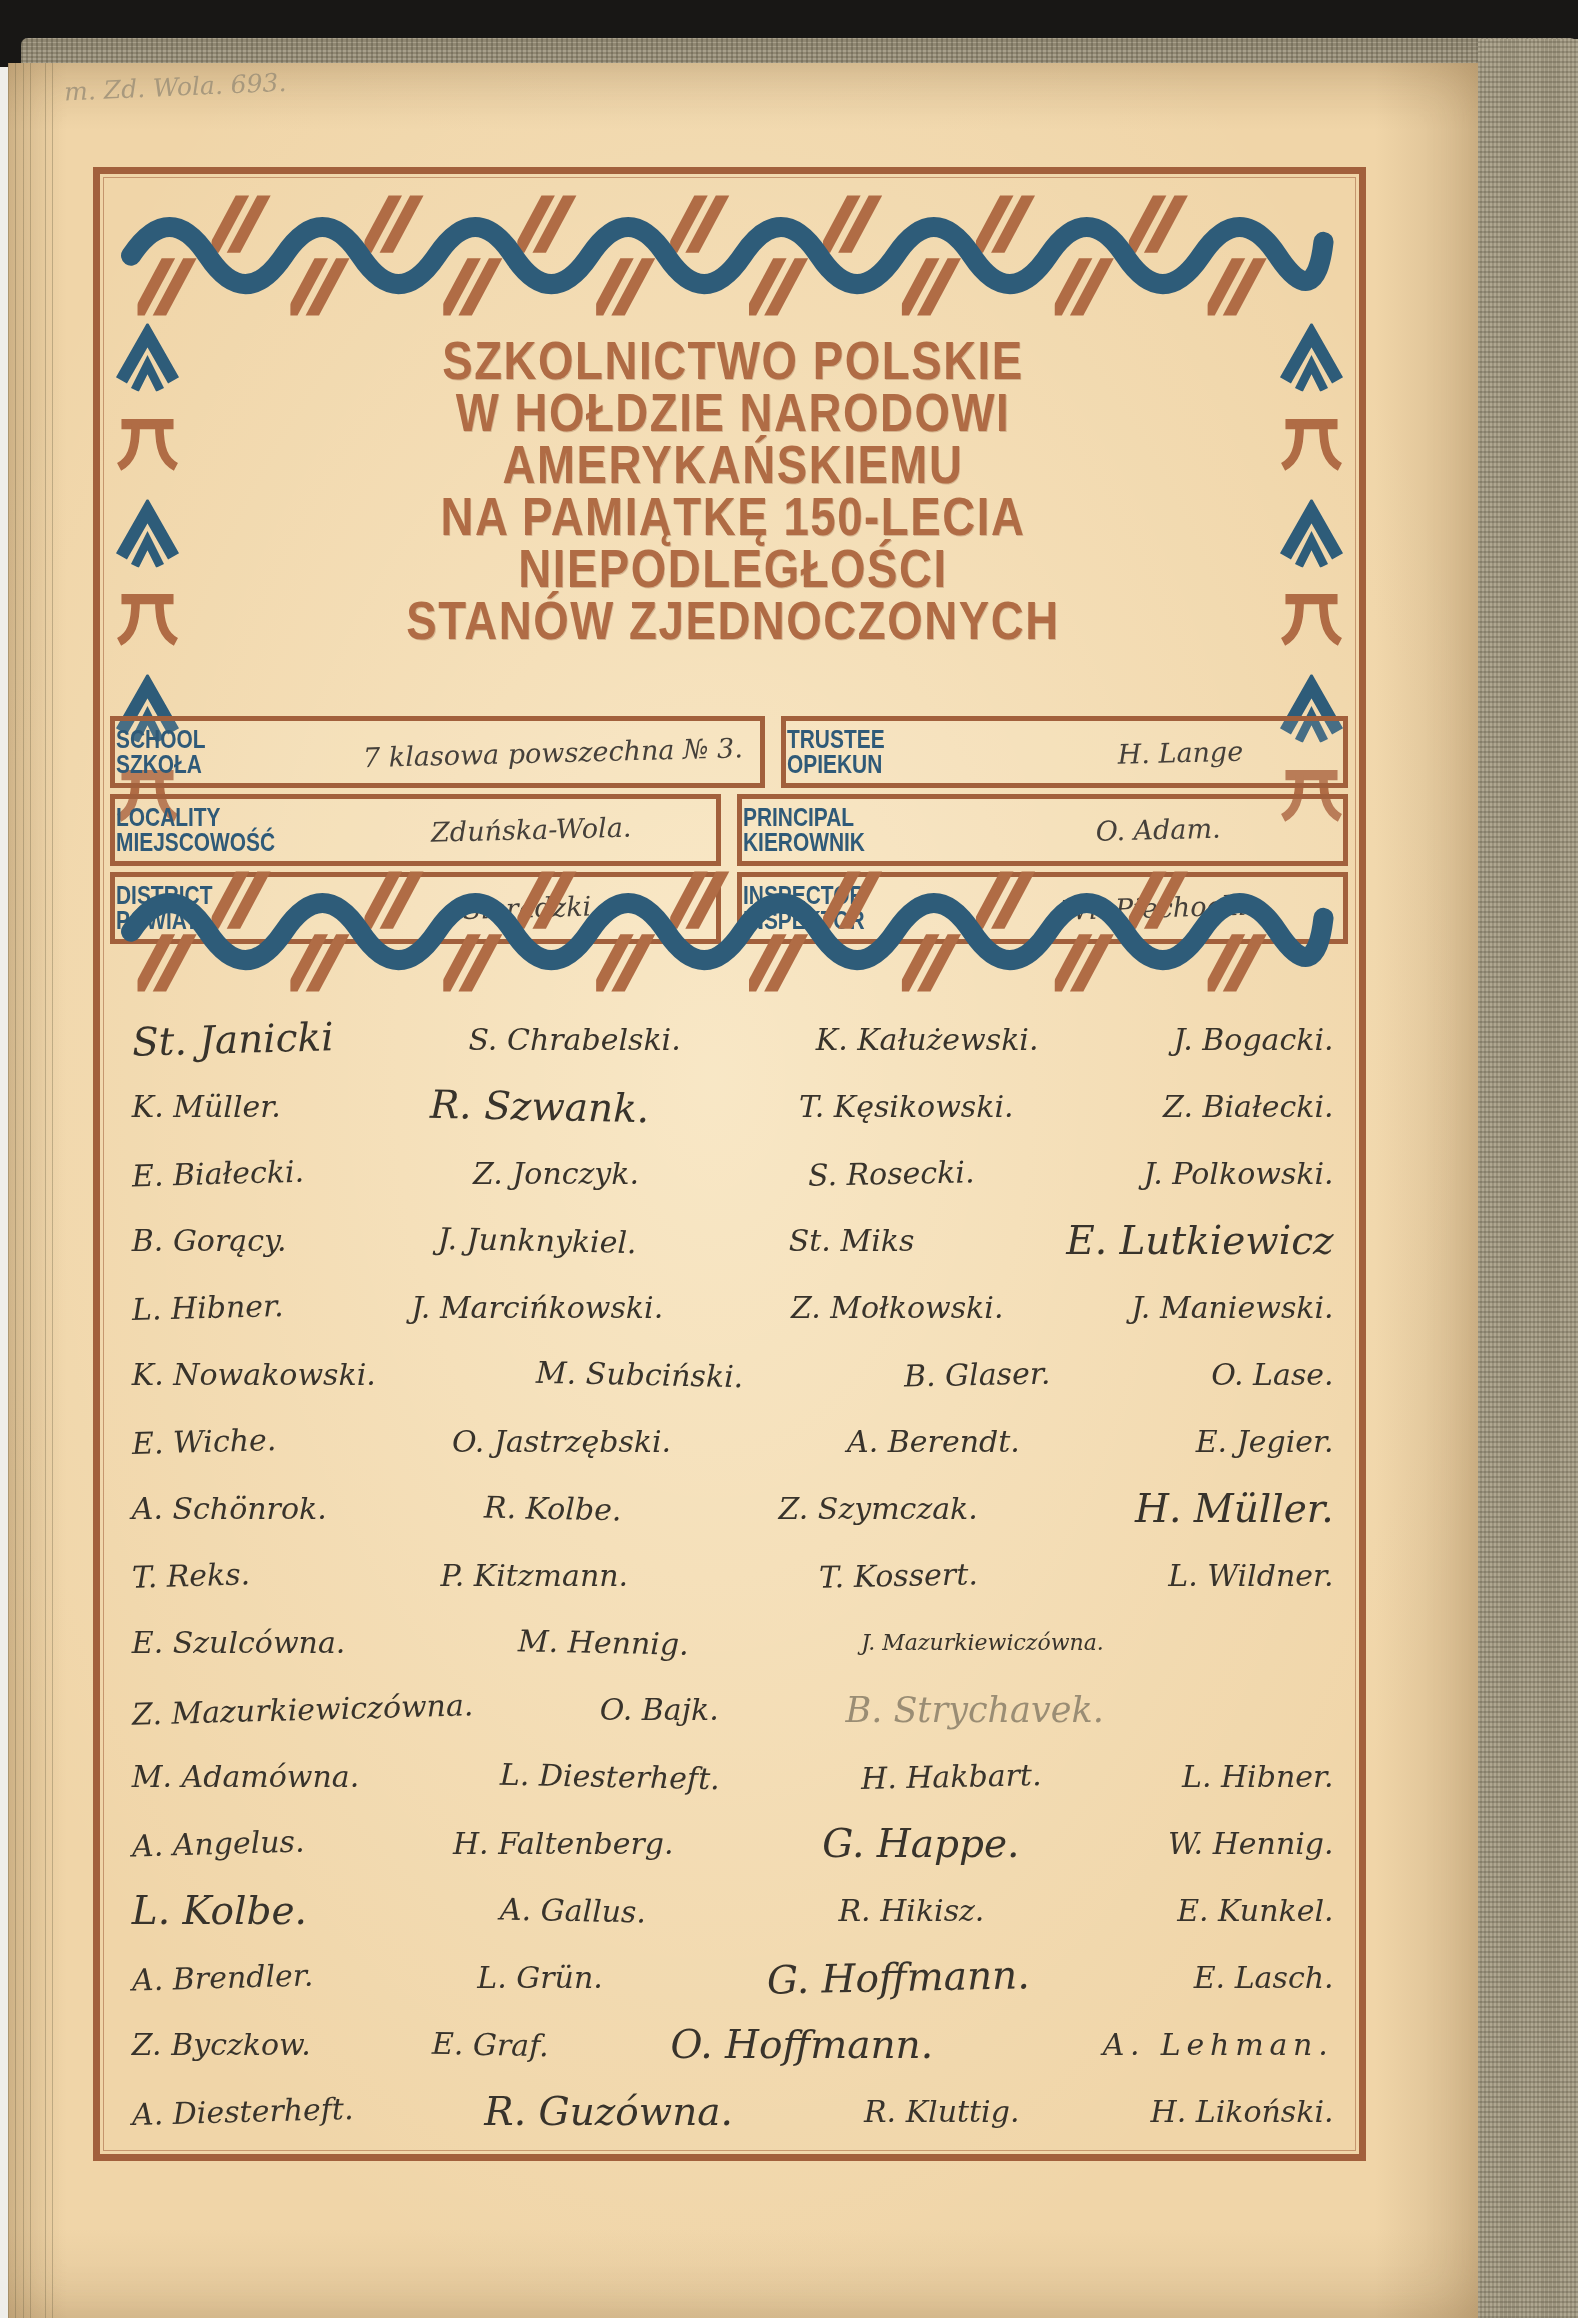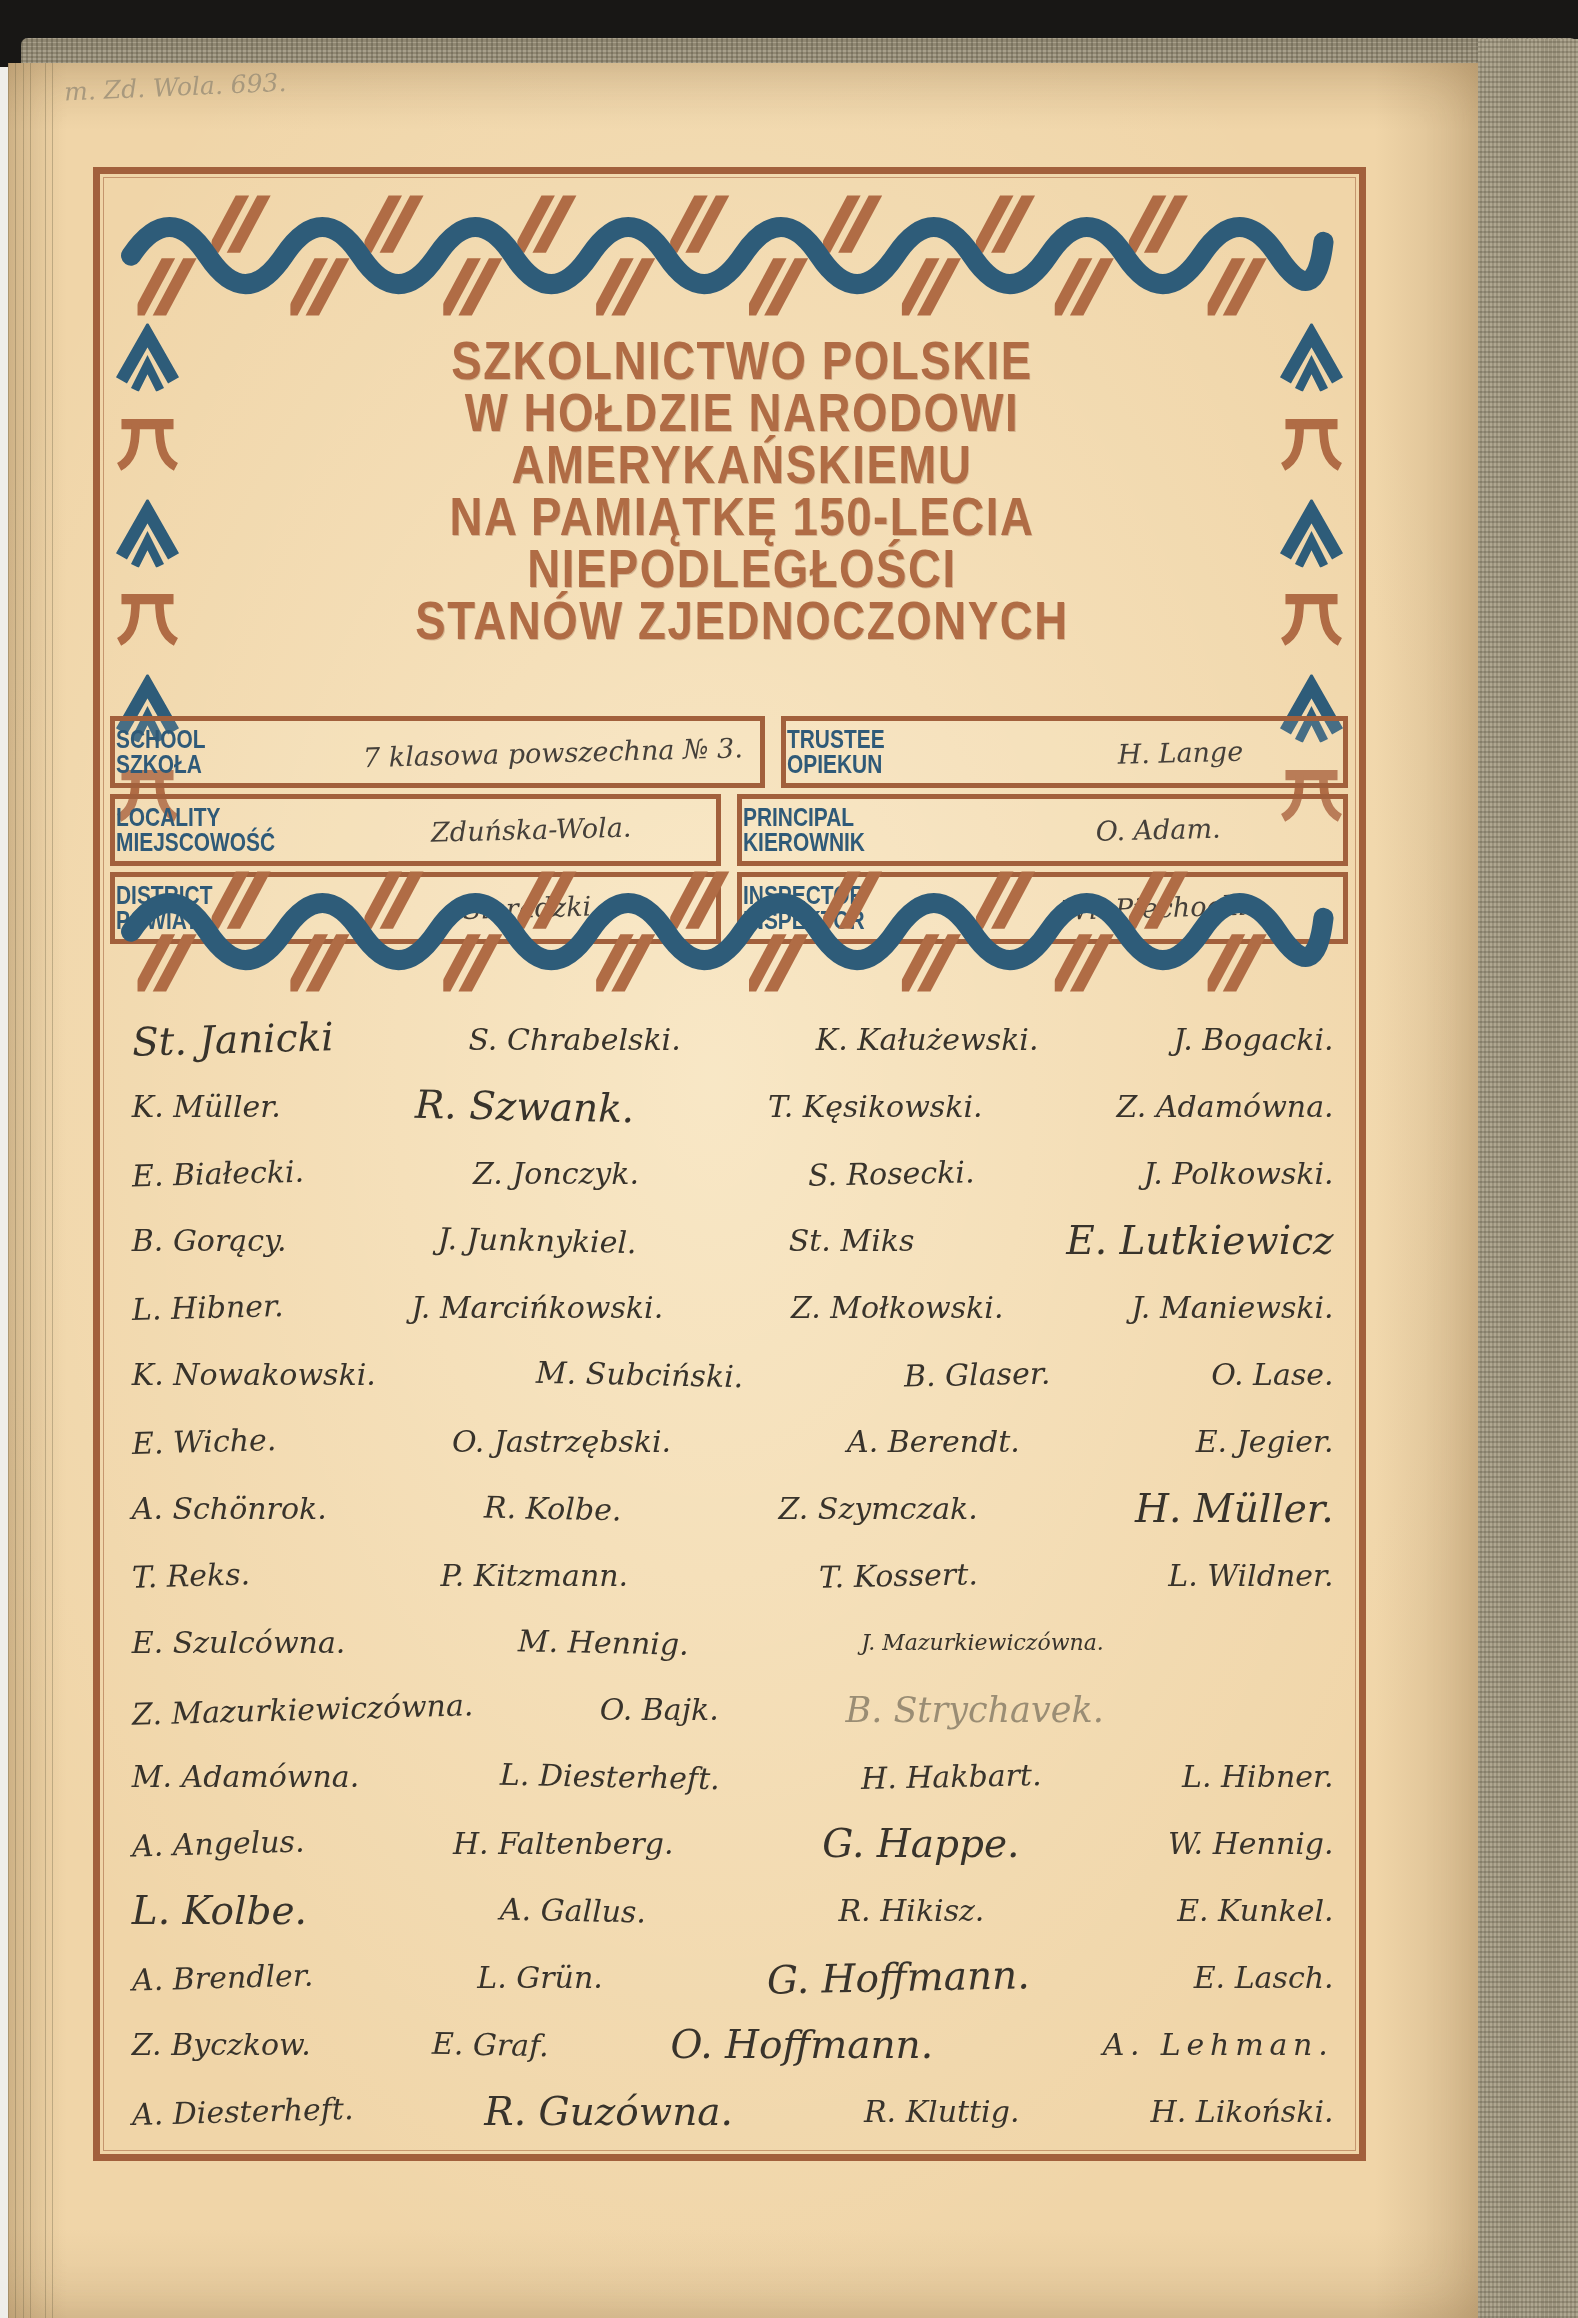--- a/index.html
+++ b/index.html
@@ -44,21 +44,21 @@
   .wave-bottom{top:694px;}
 
   
   .orn-col{position:absolute;top:148px;width:79px;height:510px;display:flex;
     flex-direction:column;justify-content:space-between;align-items:center;}
   .orn-col.left{left:8.2px;}
   .orn-col.right{right:8.2px;}
   .orn-col svg{width:71px;height:71px;}
 
   
-  .title-block{position:absolute;left:108px;top:161px;width:1068px;text-align:center;}
+  .title-block{position:absolute;left:99px;top:161px;width:1068px;text-align:center;}
   .title-line{color:#b06c45;font-weight:700;font-size:47px;line-height:52px;
     letter-spacing:1.6px;transform:scale(.97,1.14);transform-origin:center;
     white-space:nowrap;text-shadow:0.8px 0.8px 0 rgba(120,60,30,.25);}
 
   
   .form-table{position:absolute;left:10px;top:542px;width:1238px;}
   .form-row{display:flex;gap:16.4px;margin-bottom:5.8px;}
   .cell{flex:1;height:62px;border:5px solid #a2603c;display:flex;align-items:center;
     background:rgba(255,244,218,.12);}
   .label{padding-left:1px;width:247px;flex:none;}
@@ -266,21 +266,21 @@
         <div class="sig-row">
           <span class="sig v-big">St. Janicki</span>
           <span class="sig">S. Chrabelski.</span>
           <span class="sig">K. Kałużewski.</span>
           <span class="sig">J. Bogacki.</span>
         </div>
         <div class="sig-row">
           <span class="sig">K. Müller.</span>
           <span class="sig v-big">R. Szwank.</span>
           <span class="sig">T. Kęsikowski.</span>
-          <span class="sig">Z. Adamówna.</span>
+          <span class="sig">Z. Białecki.</span>
         </div>
         <div class="sig-row">
           <span class="sig">E. Białecki.</span>
           <span class="sig">Z. Jonczyk.</span>
           <span class="sig">S. Rosecki.</span>
           <span class="sig">J. Polkowski.</span>
         </div>
         <div class="sig-row">
           <span class="sig">B. Gorący.</span>
           <span class="sig">J. Junknykiel.</span>

